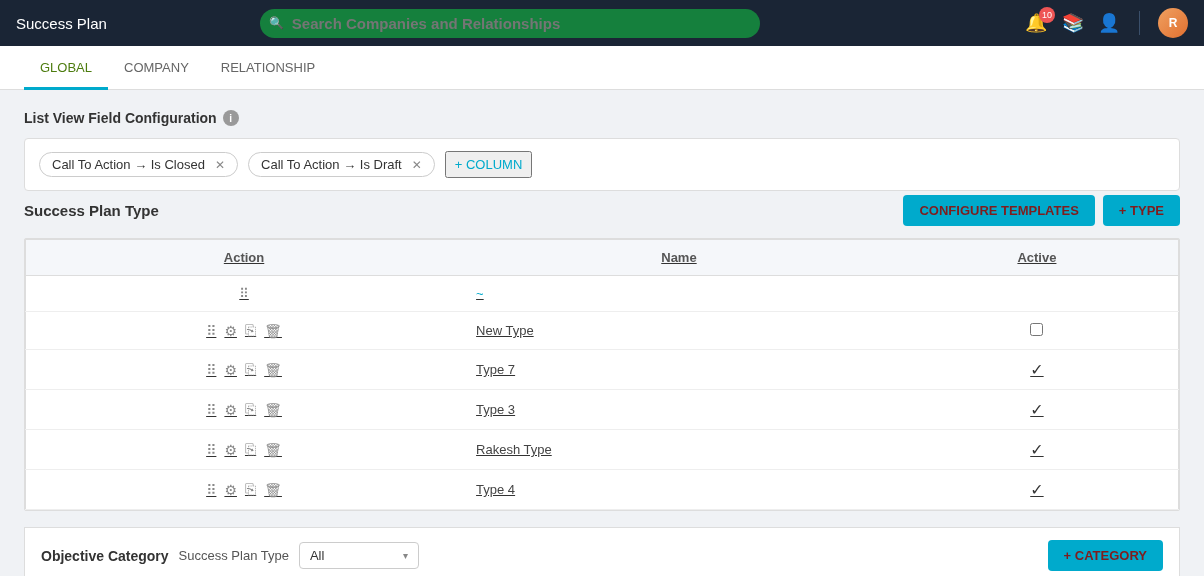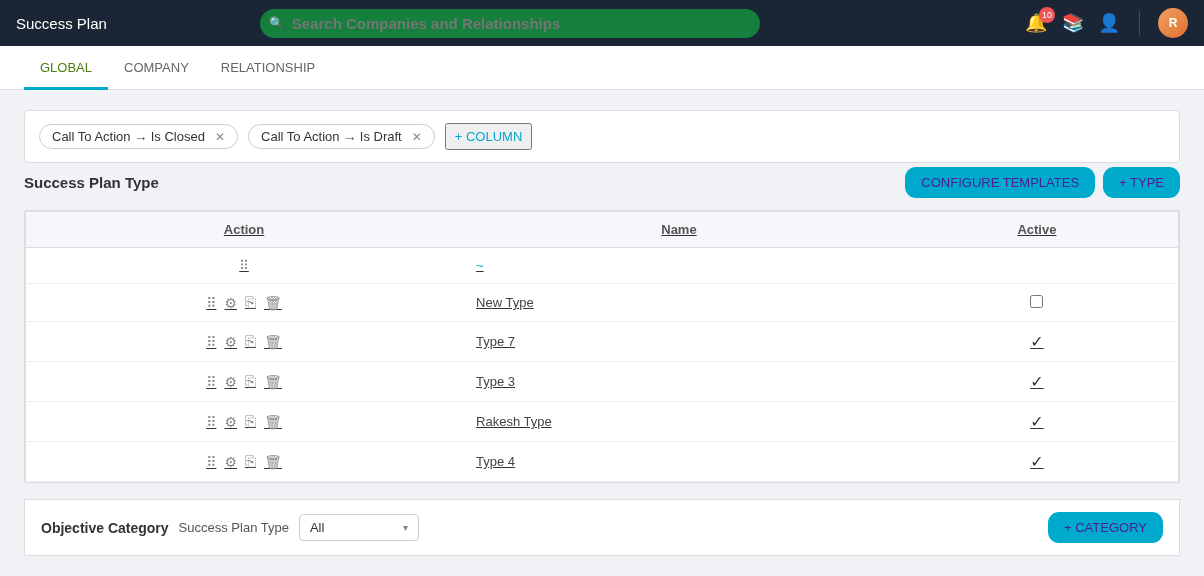--- a/index.html
+++ b/index.html
@@ -180,26 +180,26 @@
       align-items: center;
       justify-content: space-between;
       margin-bottom: 12px;
     }
     .section-title {
       font-size: 15px;
       font-weight: 600;
     }
     .btn-primary {
       background: #00aacc;
-      color: #4c1d95;
+      color: #7f1d1d;
       border: none;
       padding: 8px 16px;
-      border-radius: 11px;
-      font-size: 13px;
-      font-weight: 400;
+      border-radius: 4px;
+      font-size: 13px;
+      font-weight: 700;
       cursor: pointer;
     }
     .btn-row {
       display: flex;
       gap: 8px;
     }
 
     
     .data-table {
       width: 100%;
@@ -312,20 +312,24 @@
   <div class="sub-nav-tab">
     <span>COMPANY</span>
   </div>
   <div class="sub-nav-tab">
     <span>RELATIONSHIP</span>
   </div>
 </div>
 
 <div class="main-content">
 
+  <div class="section-header">
+    <span>List View Field Configuration</span>
+    <span class="info-icon">i</span>
+  </div>
 
   <div class="filter-tags">
     <div class="filter-tag">
       <span>Call To Action → Is Closed</span>
       <span class="filter-tag-remove">✕</span>
     </div>
     <div class="filter-tag">
       <span>Call To Action → Is Draft</span>
       <span class="filter-tag-remove">✕</span>
     </div>

